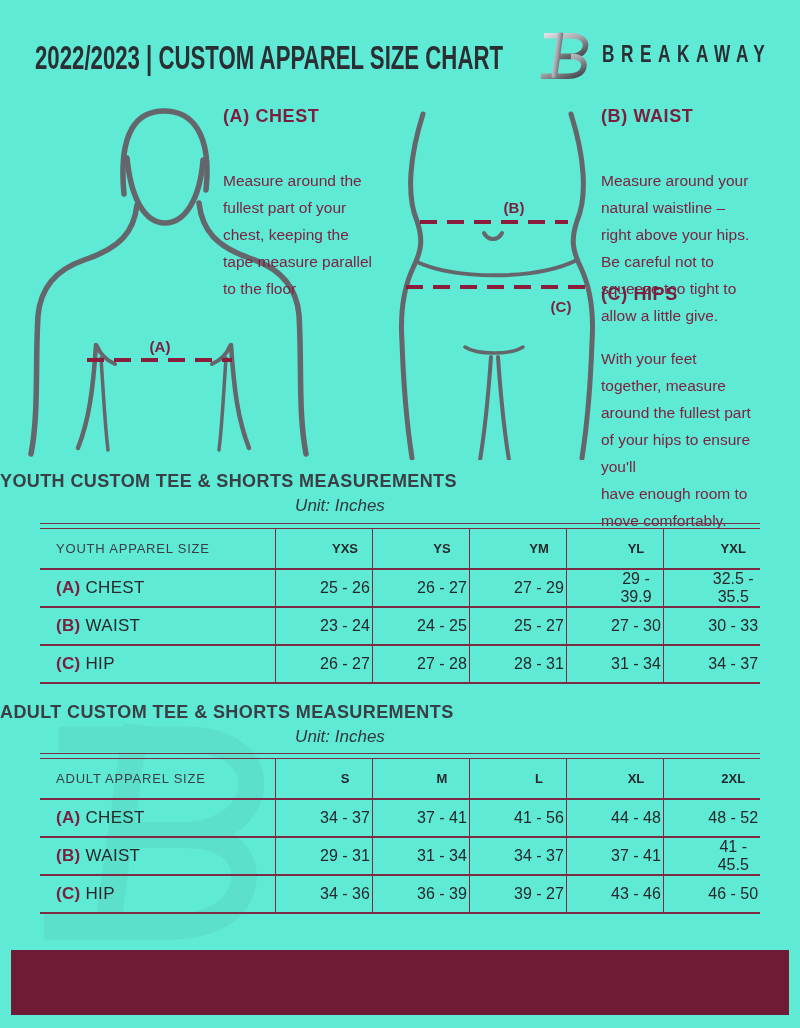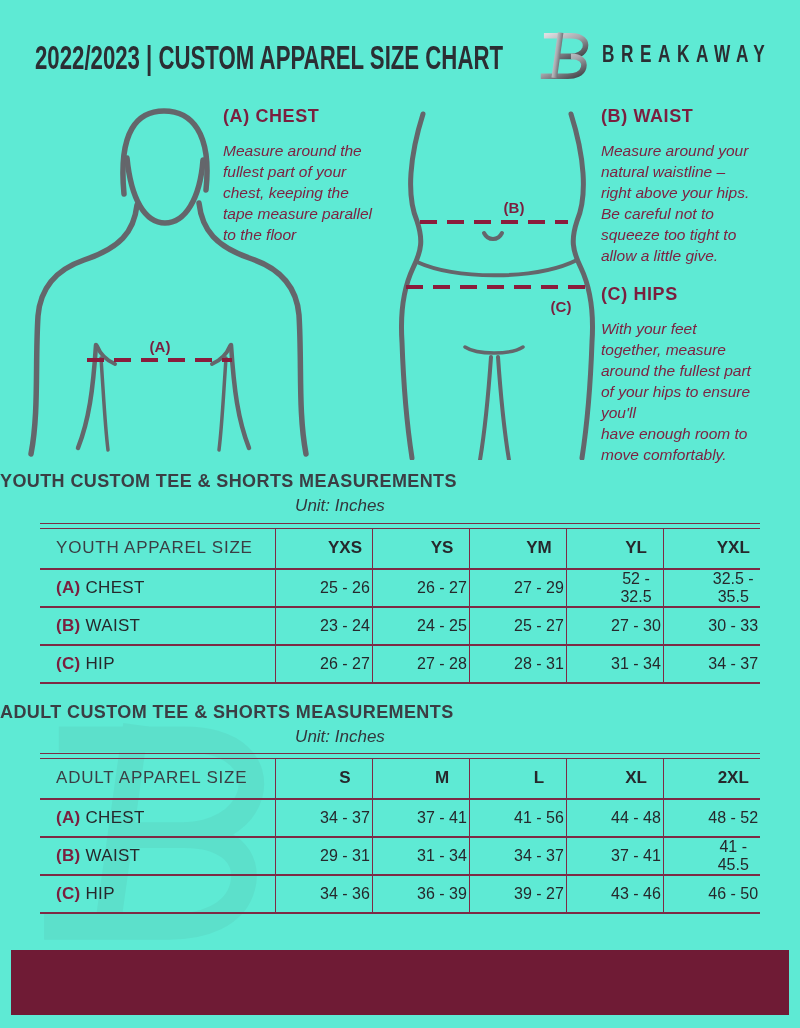--- a/index.html
+++ b/index.html
@@ -13,39 +13,39 @@
     transform:scaleX(0.74) scaleY(1.08);transform-origin:left center;letter-spacing:0px;}
   .brand{position:absolute;left:536px;top:22px;height:64px;display:flex;align-items:center;gap:12px;}
   .brand-word{font-weight:700;font-size:21px;color:#2b2e33;letter-spacing:8px;white-space:nowrap;
     transform:scaleX(0.82) scaleY(1.1);transform-origin:left center;}
 
   
   .fig{position:absolute;}
   #fig-left{left:12px;top:102px;}
   #fig-right{left:395px;top:100px;}
   .guide-h{position:absolute;font-weight:700;font-size:18px;letter-spacing:0.6px;color:#7a1f3f;}
-  .guide-p{position:absolute;font-style:italic;font-size:15.5px;line-height:21px;color:#7d2342;white-space:pre-line;}
+  .guide-p{position:absolute;font-size:15.5px;line-height:27px;color:#7d2342;white-space:pre-line;margin-top:27px;}
   #chest-h{left:223px;top:106px;}   #chest-p{left:223px;top:140px;width:185px;}
   #waist-h{left:601px;top:106px;}   #waist-p{left:601px;top:140px;width:190px;}
   #hips-h{left:601px;top:284px;}    #hips-p{left:601px;top:318px;width:196px;}
 
   
   .tbl-title{position:absolute;width:800px;left:0;text-align:left;
     font-weight:700;font-size:18px;letter-spacing:0.4px;color:#3b3e44;}
   .tbl-unit{position:absolute;width:680px;left:0;text-align:center;
     font-style:italic;font-size:17px;color:#33363c;}
   #youth-title{top:471px;} #youth-unit{top:496px;}
   #adult-title{top:702px;} #adult-unit{top:727px;}
   .tbl-wrap{position:absolute;left:40px;width:720px;border-top:1.5px solid #7d2a45;padding-top:4px;z-index:2;}
   #youth-wrap{top:523px;} #adult-wrap{top:753px;}
   table.size{width:720px;border-collapse:collapse;table-layout:fixed;
     border-top:1.5px solid #7d2a45;border-bottom:2px solid #7d2a45;}
   table.size col.c0{width:235px;}
   table.size td,table.size th{padding:0;text-align:center;vertical-align:middle;font-weight:400;}
-  table.size thead th{height:40px;font-size:17px;color:#26282c;}
+  table.size thead th{height:40px;font-size:13px;color:#26282c;}
   table.size thead th.lblcol{text-align:left;padding-left:16px;font-weight:400;letter-spacing:0.8px;color:#3b3e44;}
   table.size thead th:not(.lblcol){font-weight:700;}
   table.size tbody td{height:38px;font-size:16px;color:#26282c;border-top:2px solid #7d2a45;text-align:center;}
   table.size td+td,table.size th+th{border-left:1.5px solid #7d2a45;padding-left:43px;}
   table.size tbody td.lblcol{text-align:left;padding-left:16px;font-size:17px;letter-spacing:0.3px;}
   .rowkey{font-weight:700;color:#7a1f3f;}
 
   
   #watermark{position:absolute;left:22px;top:688px;opacity:0.055;color:#3f4147;z-index:1;}
   #footer-bar{position:absolute;left:11px;top:950px;width:778px;height:65px;background:#6f1b35;z-index:3;}
@@ -152,21 +152,21 @@
             <th data-name="size-column-header">YL</th>
             <th data-name="size-column-header">YXL</th>
           </tr>
         </thead>
         <tbody>
           <tr data-name="measurement-row">
             <td class="lblcol" data-name="measurement-row-label"><span class="rowkey" data-name="measurement-key">(A)</span> <span data-name="measurement-name">CHEST</span></td>
             <td data-name="measurement-cell">25 - 26</td>
             <td data-name="measurement-cell">26 - 27</td>
             <td data-name="measurement-cell">27 - 29</td>
-            <td data-name="measurement-cell">52 - 32.5</td>
+            <td data-name="measurement-cell">29 - 39.9</td>
             <td data-name="measurement-cell">32.5 - 35.5</td>
           </tr>
           <tr data-name="measurement-row">
             <td class="lblcol" data-name="measurement-row-label"><span class="rowkey" data-name="measurement-key">(B)</span> <span data-name="measurement-name">WAIST</span></td>
             <td data-name="measurement-cell">23 - 24</td>
             <td data-name="measurement-cell">24 - 25</td>
             <td data-name="measurement-cell">25 - 27</td>
             <td data-name="measurement-cell">27 - 30</td>
             <td data-name="measurement-cell">30 - 33</td>
           </tr>

